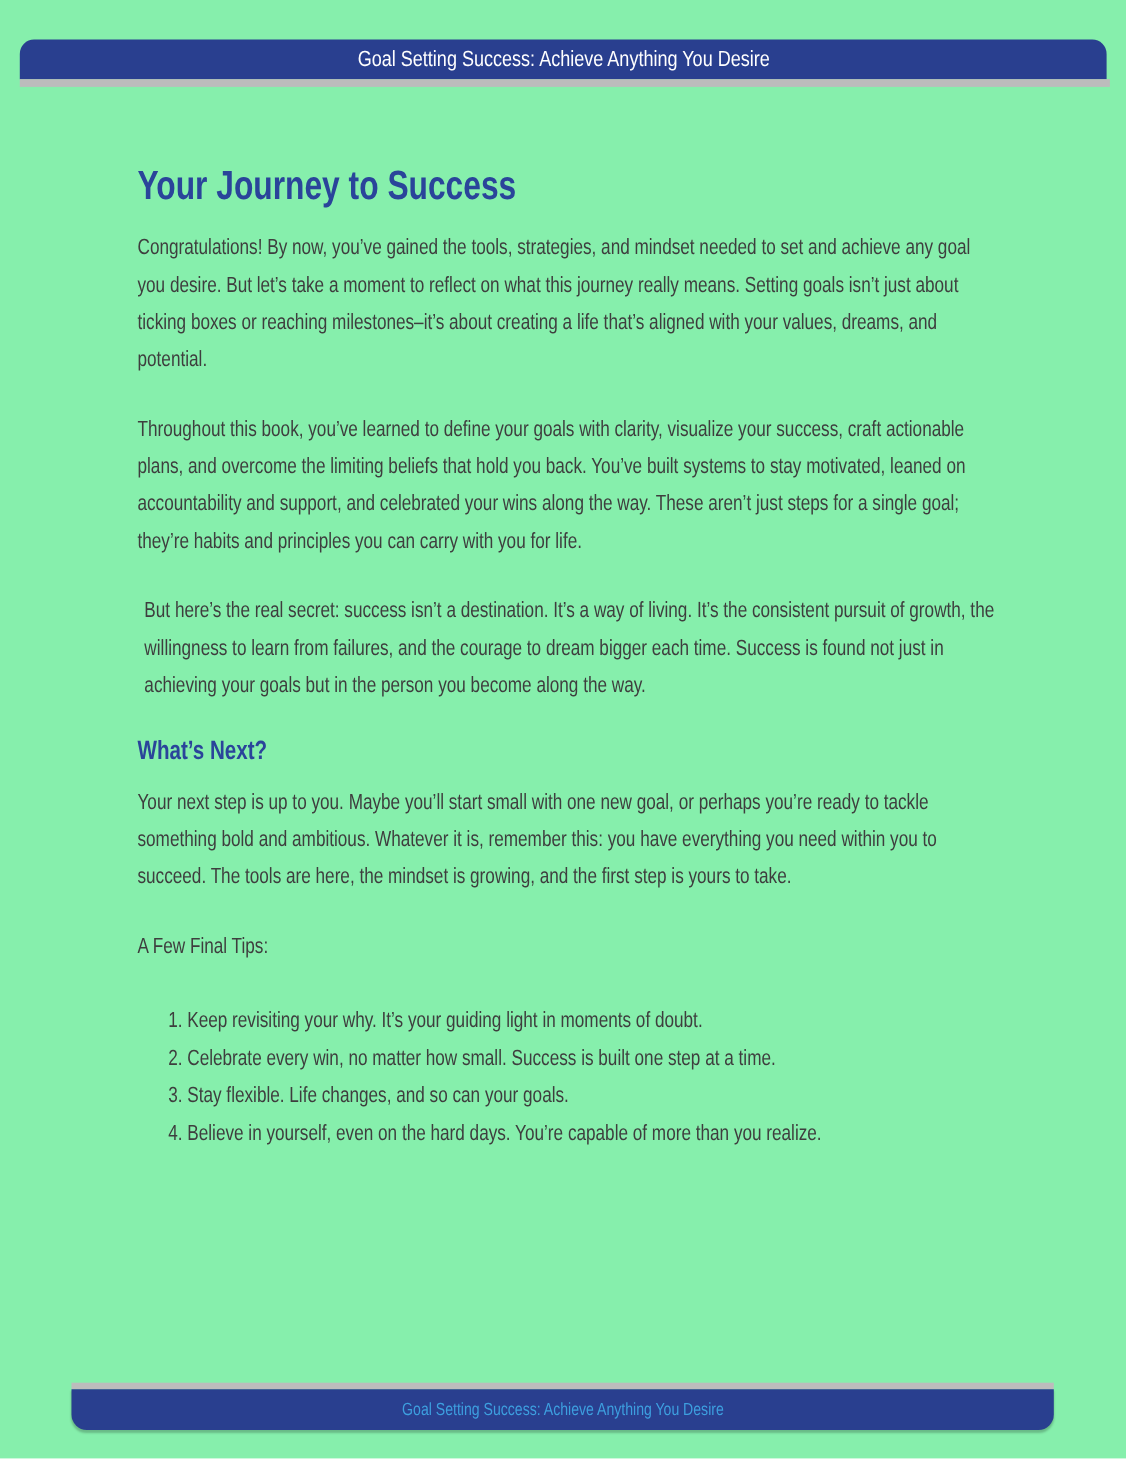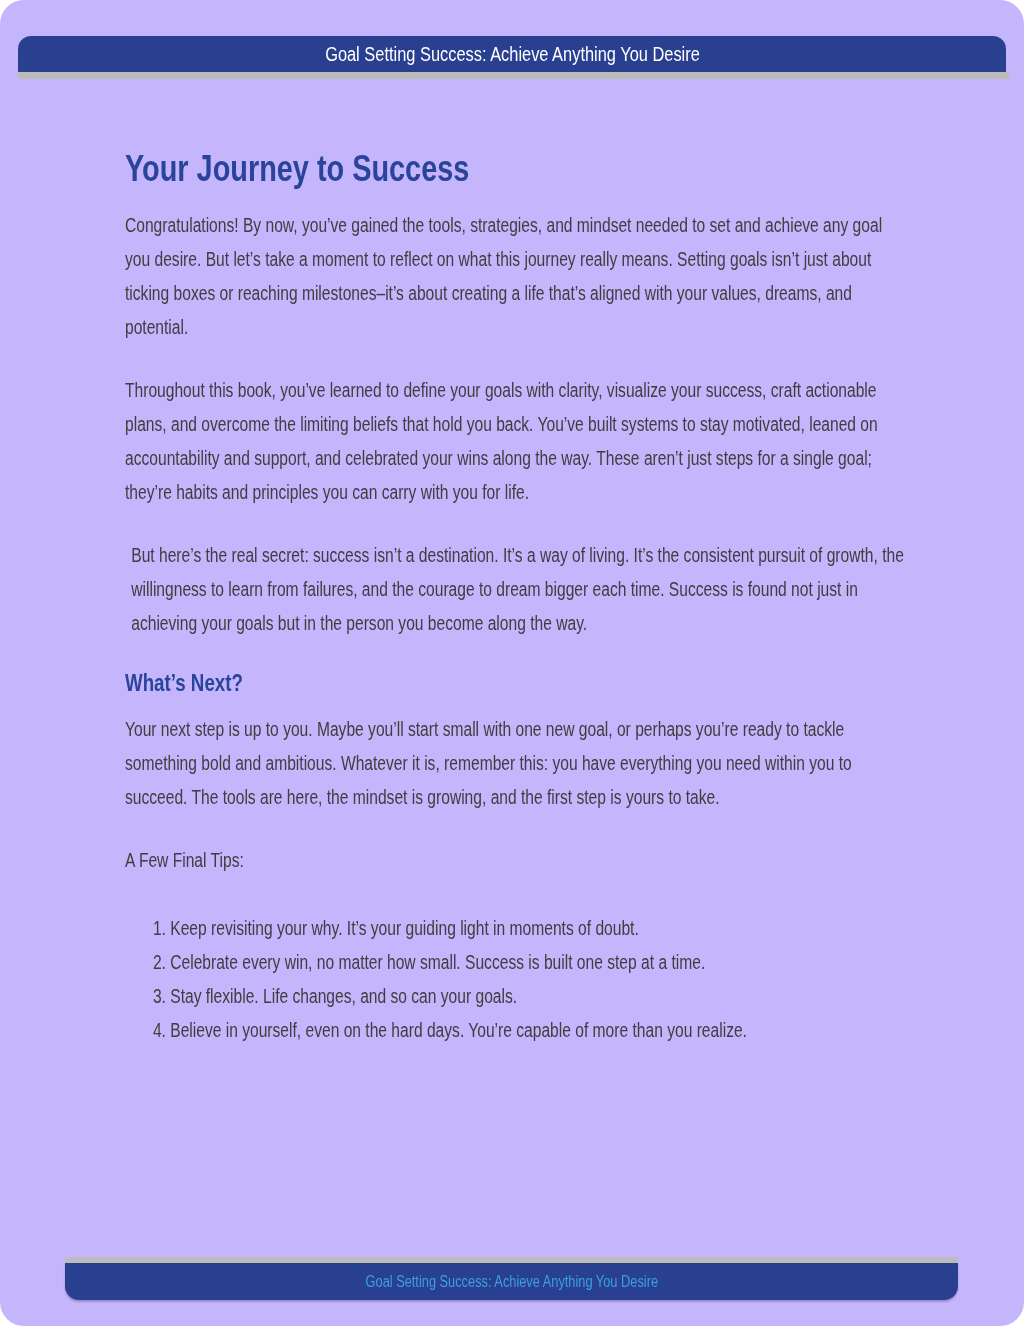--- a/index.html
+++ b/index.html
@@ -1,23 +1,22 @@
 <!DOCTYPE html>
 <html><head>
 <meta charset="utf-8">
 <style>
   html,body{margin:0;padding:0;background:#ffffff;}
   .page{
     position:relative;
     width:1024px;
     height:1326px;
-    background:#c4b5fd;
+    background:#86efac;
     overflow:hidden;
     font-family:"Liberation Sans", sans-serif;
-    border-radius:24px;
   }
 
   
   .header-bar{
     position:absolute;
     top:36px; left:18px;
     width:988px; height:36px;
     background:#293f8f;
     border-radius:13px 13px 0 0;
     display:flex; align-items:center; justify-content:center;

